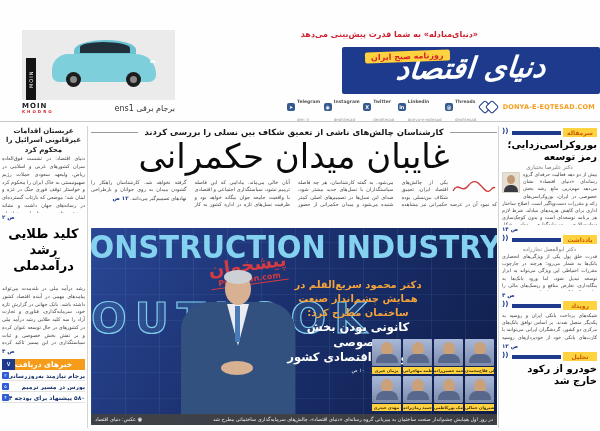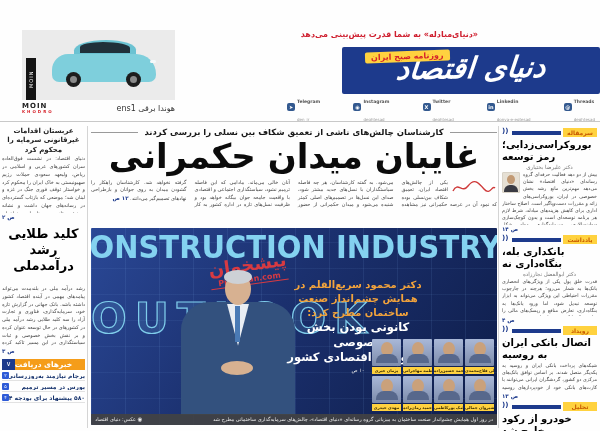--- a/index.html
+++ b/index.html
@@ -61,21 +61,21 @@
                 font-size:7px;line-height:10px;text-align:center;font-weight:400;}
   .newsrow{display:flex;justify-content:space-between;align-items:center;border-bottom:1px solid #e2e2e2;
            padding:1.5px 0;direction:rtl;}
   .newsrow .lbl{font-size:6px;font-weight:700;color:#13306b;white-space:nowrap;overflow:hidden;}
   .newsrow .pg{flex:none;width:7px;height:7px;background:#2e5bd7;color:#fff;font-size:4.5px;
                line-height:7px;text-align:center;border-radius:1px;}
   
   .center{position:absolute;left:91px;top:127px;width:406px;direction:rtl;}
   .ckicker{display:flex;align-items:center;gap:6px;font-size:8.5px;font-weight:700;color:#1a1a1a;}
   .ckicker .rule{flex:1;height:1px;background:#9a9a9a;}
-  .mainhead{font-size:34px;font-weight:700;color:#0b0b0b;text-align:center;line-height:1.05;margin:2px 0 4px;}
+  .mainhead{font-size:34px;font-weight:400;color:#0b0b0b;text-align:center;line-height:1.05;margin:2px 0 4px;}
   .cbody{column-count:4;column-gap:8px;font-size:5px;color:#444;text-align:justify;line-height:1.5;
          height:46px;overflow:hidden;}
   .sig{float:right;width:46px;height:16px;margin:0 0 2px 3px;}
   
   .photo{position:relative;margin-top:3px;width:406px;height:197px;overflow:hidden;border-radius:1px;
          background:linear-gradient(125deg,#2a4896 0%,#1b306e 45%,#0e1d49 100%);}
   .photo .gridlines{position:absolute;inset:0;
       background:repeating-linear-gradient(90deg,rgba(130,180,240,.10) 0 1px,transparent 1px 34px),
                  repeating-linear-gradient(0deg,rgba(130,180,240,.08) 0 1px,transparent 1px 26px);}
   .ph-t1{position:absolute;left:-4px;right:-4px;top:2px;text-align:center;font-size:29px;font-weight:800;
@@ -108,21 +108,21 @@
           font-size:5px;display:flex;justify-content:space-between;align-items:center;padding:0 4px;direction:rtl;}
   .ph-cap .cam{font-size:5.5px;}
   
   .rcol{position:absolute;left:502px;top:126px;width:95px;direction:rtl;}
   .sec{margin-bottom:3px;}
   .sechead{position:relative;height:9px;margin:2px 0 2px;}
   .sechead .tag{position:absolute;right:0;top:0;min-width:30px;height:9px;background:#ffd23f;color:#c85a00;
                 font-size:6px;font-weight:800;text-align:center;line-height:9px;padding:0 2px;}
   .sechead .bar{position:absolute;left:10px;right:36px;top:2.5px;height:4px;background:#1d3a8c;}
   .sechead .par{position:absolute;left:0;top:-1px;color:#1d3a8c;font-size:7px;font-weight:700;}
-  .sec .hl{font-size:10px;font-weight:900;color:#000;text-align:left;line-height:1.2;margin:1px 0;}
+  .sec .hl{font-size:10px;font-weight:900;color:#000;text-align:right;line-height:1.2;margin:1px 0;}
   .sec .by{font-size:5.5px;color:#777;text-align:center;margin-bottom:1px;}
   .sec .bd{font-size:4.8px;color:#444;text-align:justify;line-height:1.5;overflow:hidden;}
   .avatar{float:left;width:16px;height:19px;margin:1px 3px 1px 0;background:#e6e0d4;border:1px solid #d8d2c6;
           position:relative;border-radius:1px;}
   .avatar::before{content:"";position:absolute;left:4px;top:2px;width:8px;height:9px;border-radius:50%;background:#c29a74;}
   .avatar::after{content:"";position:absolute;left:1px;bottom:0;width:14px;height:7px;border-radius:6px 6px 0 0;background:#3a3a42;}
   .b1{max-height:54px}.b2{max-height:38px}.b3{max-height:30px}
 </style>
 </head>
 <body>
@@ -137,21 +137,21 @@
       <div class="car-body"></div>
       <div class="wheel w1"></div>
       <div class="wheel w2"></div>
       <div class="car-light"></div>
     </div>
     <div class="ad-foot">
       <div class="moin">
         <div class="m1">MOIN</div>
         <div class="m2">KHODRO</div>
       </div>
-      <div class="ad-cap">هوندا برقی ens1</div>
+      <div class="ad-cap">برجام برقی ens1</div>
     </div>
   </div>
 
   <div class="slogan">«دنیای‌مبادله» به شما قدرت پیش‌بینی می‌دهد</div>
   <div class="badge">روزنامه صبح ایران</div>
   <div class="band">
     <div class="title">دنیای اقتصاد</div>
   </div>
 
   <div class="social">
@@ -173,28 +173,35 @@
     <div class="soc">
       <span class="ic">in</span>
       <span class="tx"><span class="nm">Linkedin</span><br>
       <span class="hd">donya-e-eqtesad</span></span>
     </div>
     <div class="soc">
       <span class="ic">@</span>
       <span class="tx"><span class="nm">Threads</span><br>
       <span class="hd">deghtesad</span></span>
     </div>
+    <div class="site">
+      <span class="logo">
+          <i class="l1"></i>
+          <i class="l2"></i>
+        </span>
+      <span class="url">DONYA-E-EQTESAD.COM</span>
+    </div>
   </div>
 
   <div class="topline"></div>
   <div class="vline" style="left:87px"></div>
   <div class="vline" style="left:498px"></div>
 
   <div class="lcol">
-    <div class="kicker-s">عربستان اقدامات غیرقانونی سرمایه را محکوم کرد</div>
+    <div class="kicker-s">عربستان اقدامات غیرقانونی اسرائیل را محکوم کرد</div>
     <div class="tinybody" style="max-height:58px">دنیای اقتصاد: در نشست فوق‌العاده سران کشورهای عربی و اسلامی در ریاض، ولیعهد سعودی حملات رژیم صهیونیستی به خاک ایران را محکوم کرد و خواستار توقف فوری جنگ در غزه و لبنان شد؛ موضعی که بازتاب گسترده‌ای در رسانه‌های جهان داشت و نشانه چرخشی تازه در مناسبات منطقه‌ای دانسته می‌شود.</div>
     <div class="pref">۲ ص</div>
 
     <div class="head-l2">کلید طلایی رشد درآمدملی</div>
     <div class="tinybody" style="max-height:62px">رشد درآمد ملی در بلندمدت می‌تواند پیامدهای مهمی در آینده اقتصاد کشور داشته باشد. بانک جهانی در گزارش تازه خود، سرمایه‌گذاری، فناوری و تجارت آزاد را سه کلید طلایی رشد درآمد ملی در کشورهای در حال توسعه عنوان کرده و بر نقش بخش خصوصی و ثبات سیاستگذاری در این مسیر تاکید کرده است.</div>
     <div class="pref">۳ ص</div>
 
     <div class="selbar">
       <span>خبرهای دریافت</span>
       <span class="chev">∨</span>
@@ -334,33 +341,31 @@
       </div>
       <div class="pref">۱۴ ص</div>
     </div>
 
     <div class="sec">
       <div class="sechead">
         <span class="par">((</span>
         <span class="bar"></span>
         <span class="tag">یادداشت</span>
       </div>
-      <div class="hl">بانکداری بله، بنگاه‌داری نه</div>
       <div class="by">دکتر ابوالفضل نجارزاده</div>
       <div class="bd b2">قدرت خلق پول یکی از ویژگی‌های انحصاری بانک‌ها به شمار می‌رود؛ هرچند در چارچوب مقررات احتیاطی این ویژگی می‌تواند به ابزار توسعه تبدیل شود، اما ورود بانک‌ها به بنگاه‌داری، تعارض منافع و ریسک‌های مالی را برای شبکه بانکی به همراه دارد.</div>
       <div class="pref">۴ ص</div>
     </div>
 
     <div class="sec">
       <div class="sechead">
         <span class="par">((</span>
         <span class="bar"></span>
         <span class="tag">رویداد</span>
       </div>
-      <div class="hl">اتصال بانکی ایران به روسیه</div>
       <div class="bd b3">شبکه‌های پرداخت بانکی ایران و روسیه به یکدیگر متصل شدند. بر اساس توافق بانک‌های مرکزی دو کشور، گردشگران ایرانی می‌توانند با کارت‌های بانکی خود از خودپردازهای روسیه روبل دریافت کنند.</div>
       <div class="pref">۱۳ ص</div>
     </div>
 
     <div class="sec">
       <div class="sechead">
         <span class="par">((</span>
         <span class="bar"></span>
         <span class="tag">تحلیل</span>
       </div>

